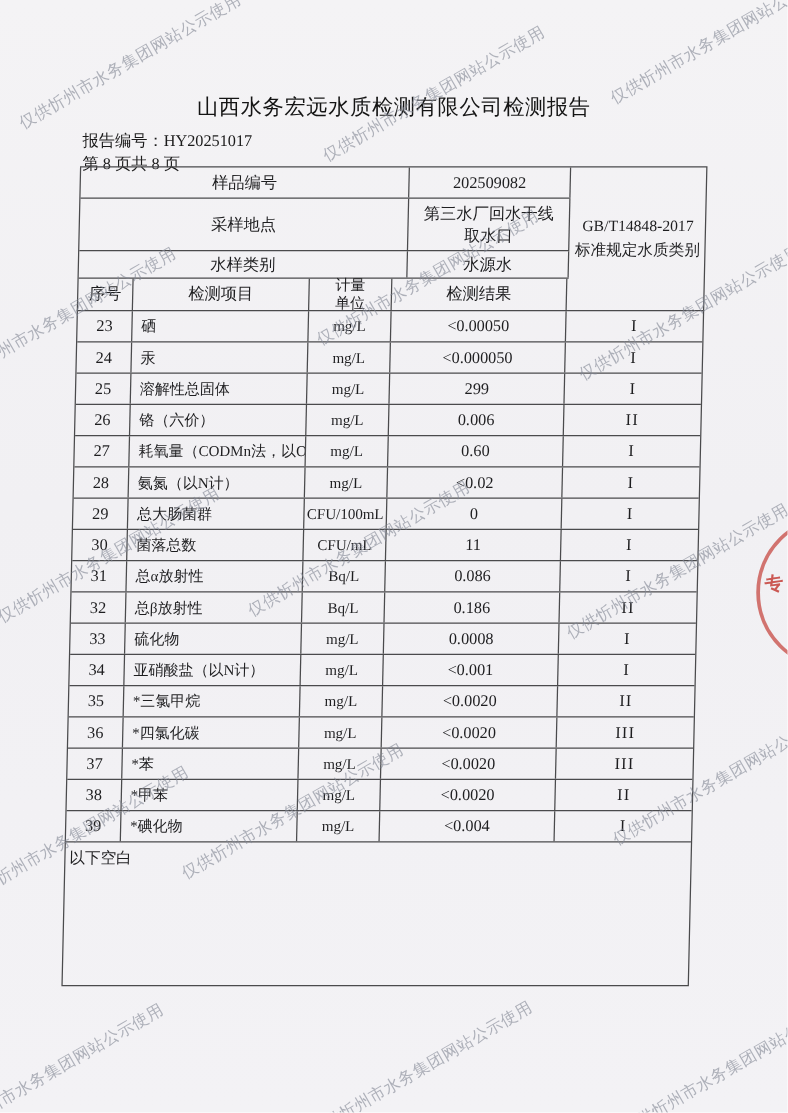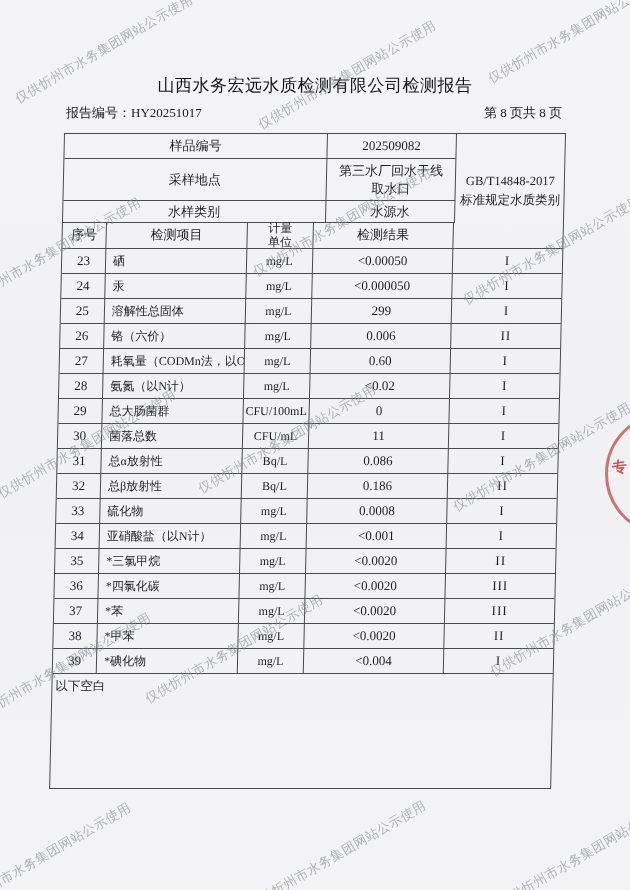--- a/index.html
+++ b/index.html
@@ -10,21 +10,21 @@
     color:#1e1e20;
   }
   .title{
     position:absolute;left:0;right:0;top:74px;
     text-align:center;font-size:17px;font-weight:normal;letter-spacing:0.5px;
     color:#141414;
   }
   .meta{
     position:absolute;left:66px;top:104px;width:496px;
     display:flex;justify-content:space-between;
-    font-size:13px;color:#1a1a1a;
+    font-size:13px;color:#1a1a1a;flex-direction:column;
   }
   
   .report-table{
     position:absolute;left:64px;top:133px;width:502px;height:656px;
     border:1px solid #4a4a4c;box-sizing:border-box;
     transform:skewX(-1.3deg);transform-origin:0 0;
     font-size:13px;
   }
   .report-table *{box-sizing:border-box;}
   .toprow{display:flex;width:392px;border-bottom:1px solid #4a4a4c;}

